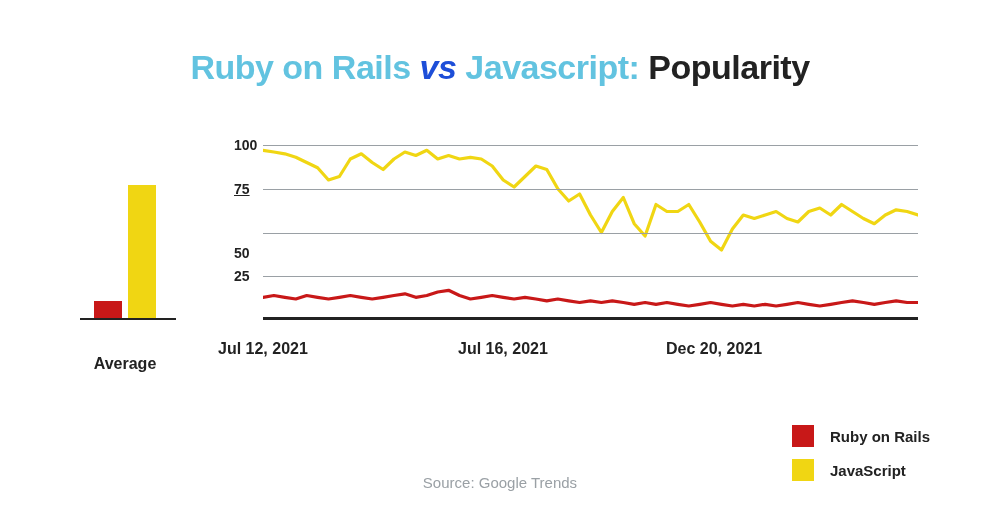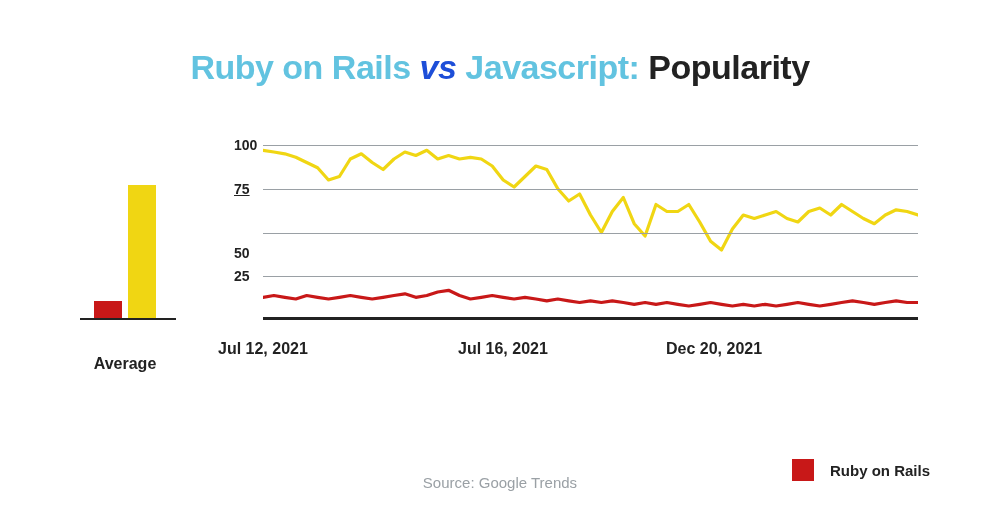--- a/index.html
+++ b/index.html
@@ -188,15 +188,19 @@
     <span class="x-label" style="left:448px">Dec 20, 2021</span>
   </div>
 
 </div>
 
 <div class="legend">
   <div class="legend-row">
     <span class="swatch ruby"></span>
     <span>Ruby on Rails</span>
   </div>
+  <div class="legend-row">
+    <span class="swatch js"></span>
+    <span>JavaScript</span>
+  </div>
 </div>
 
 <div class="source">Source: Google Trends</div>
 
 </body></html>

